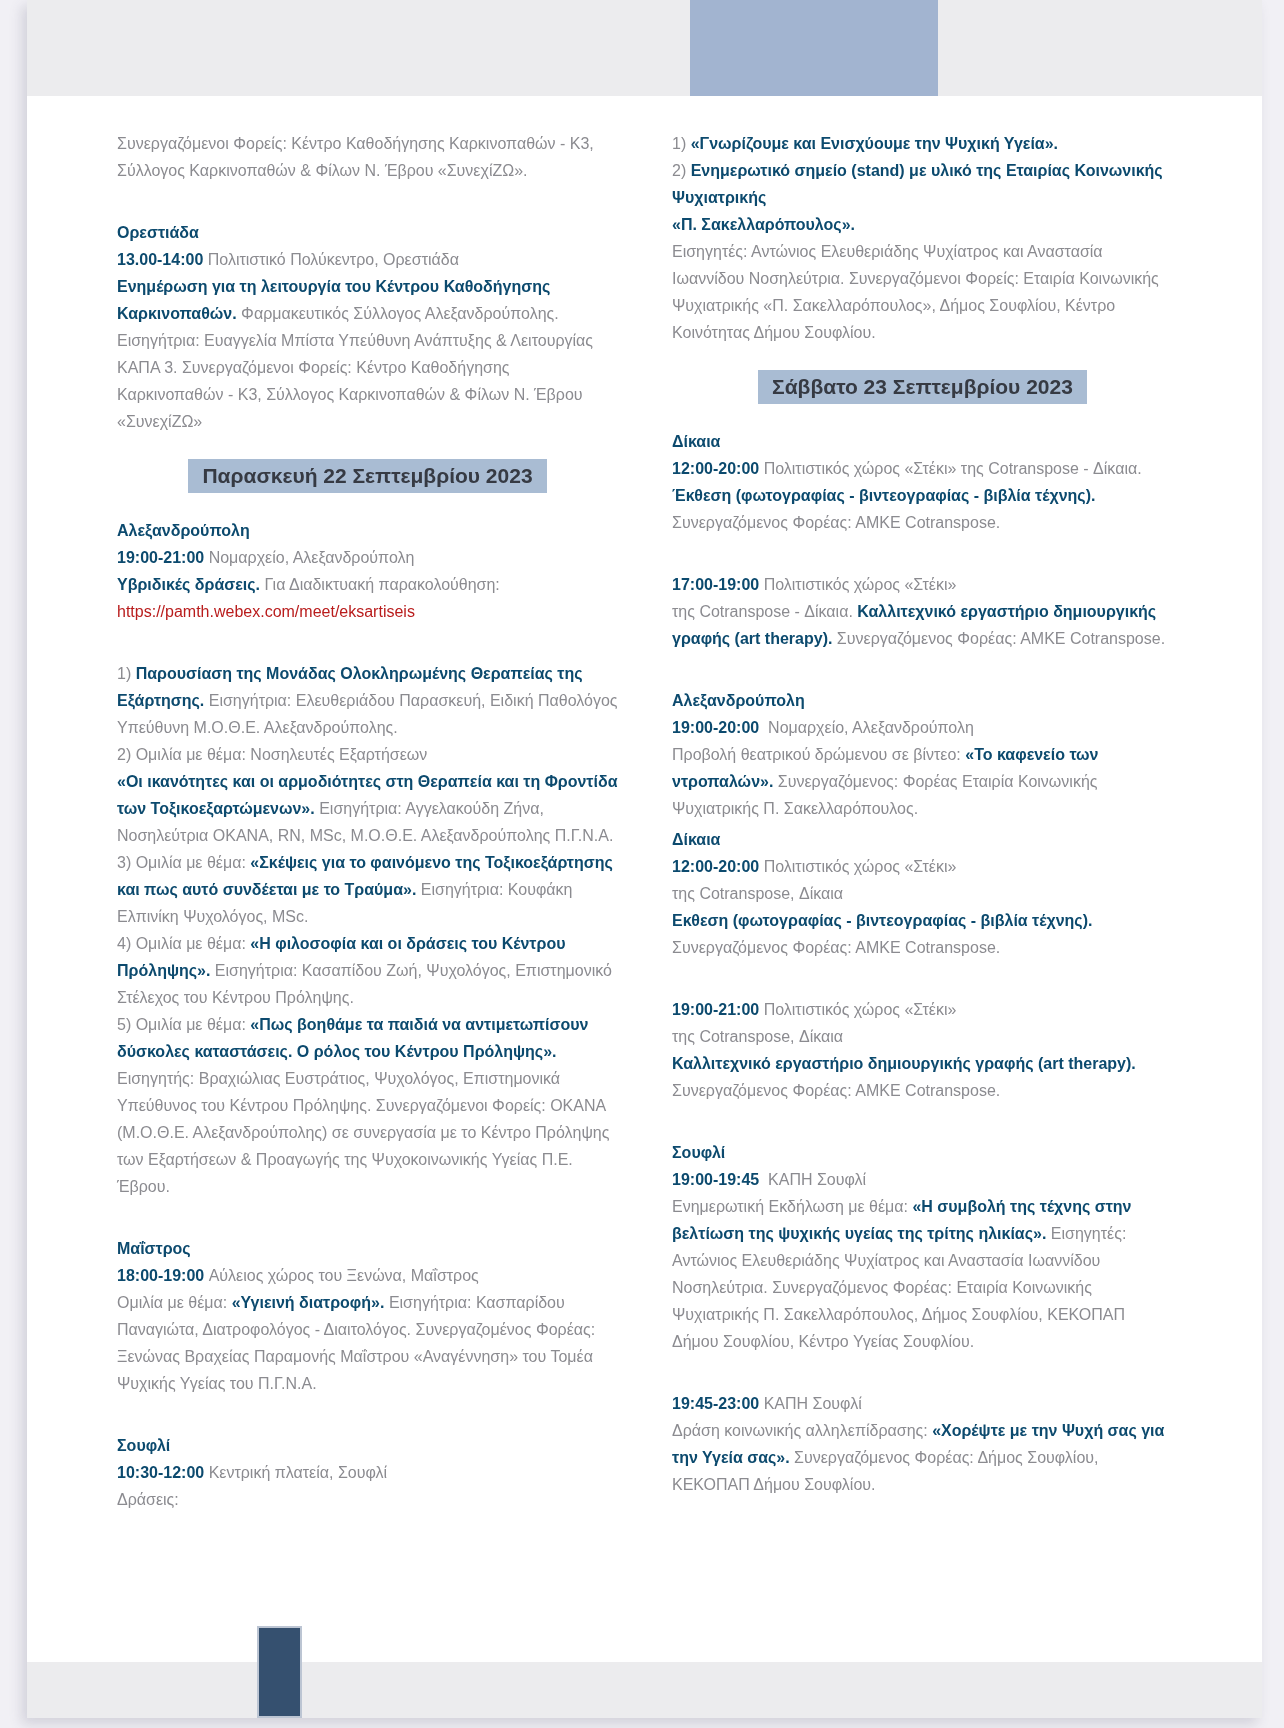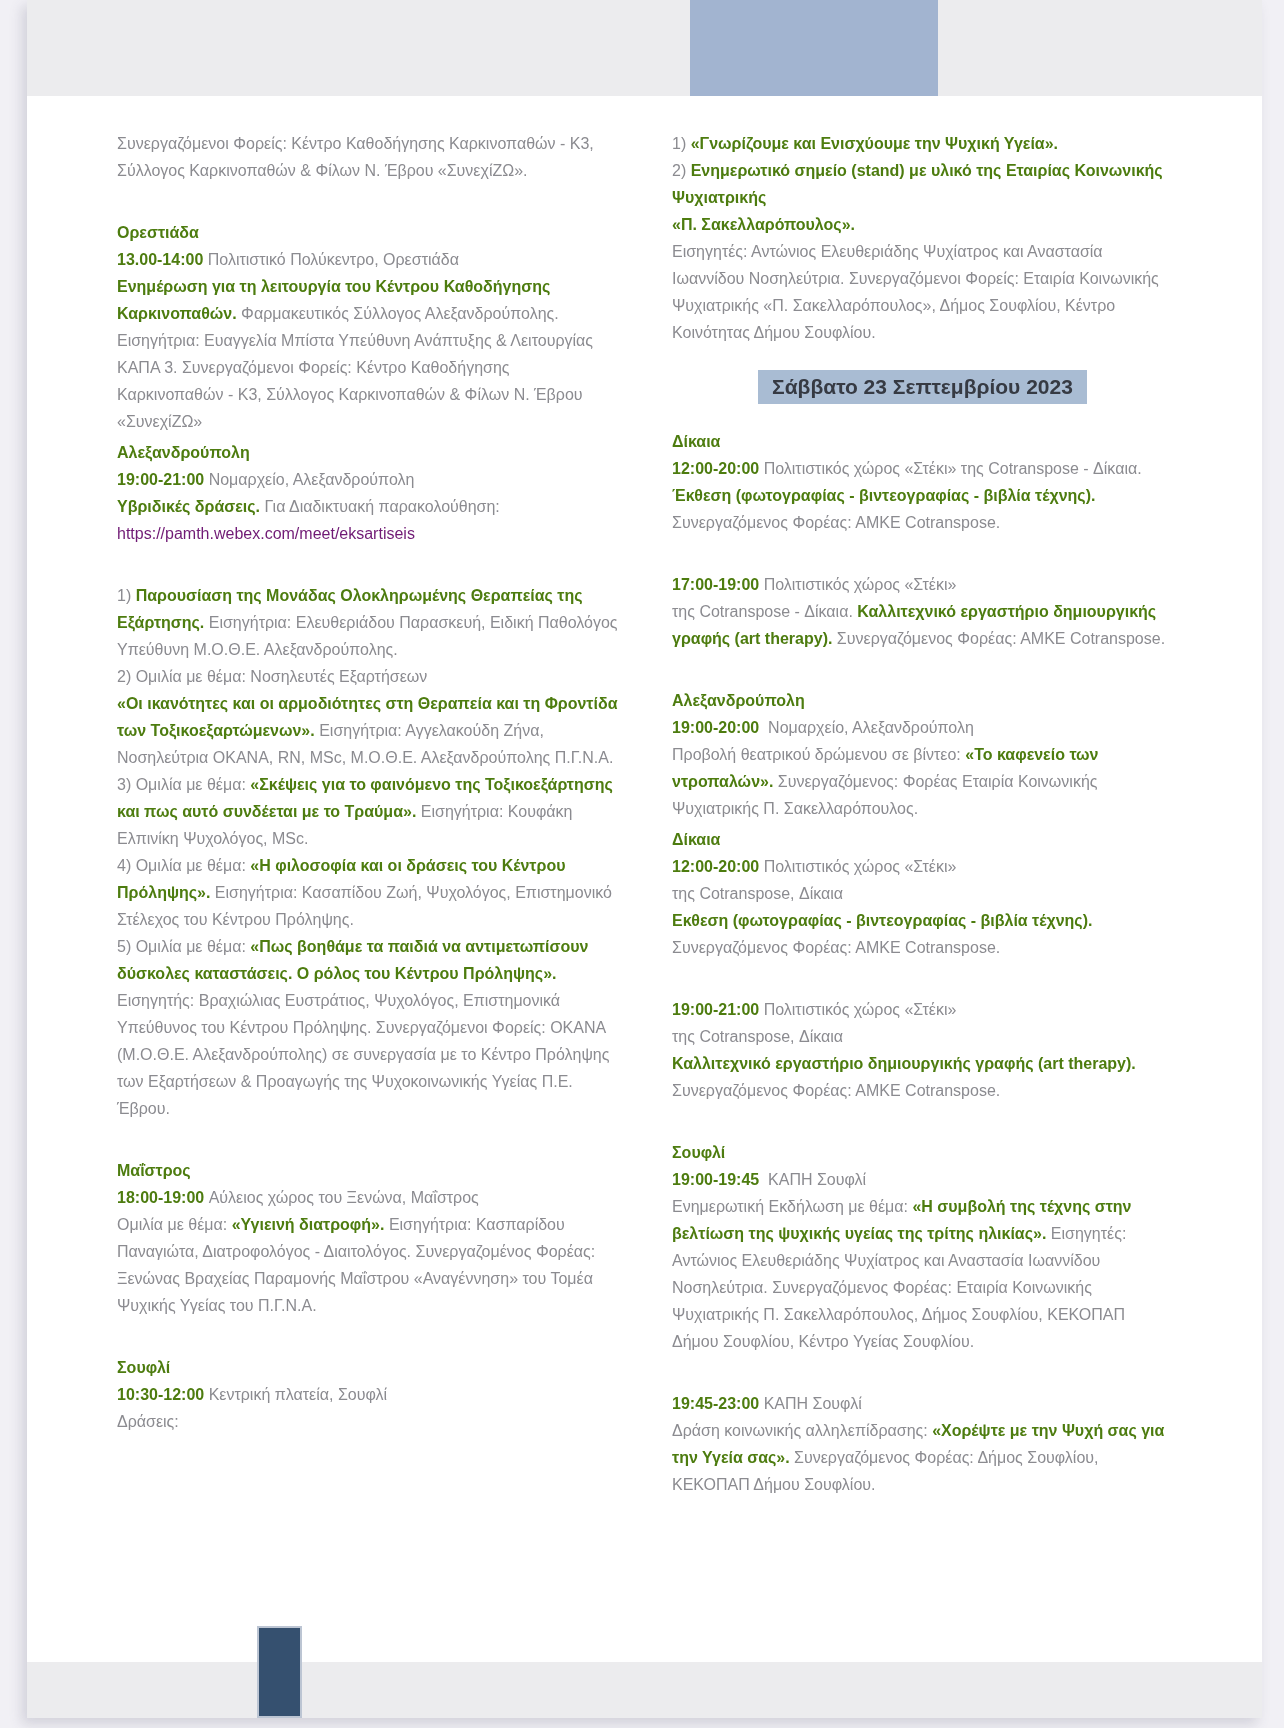--- a/index.html
+++ b/index.html
@@ -31,22 +31,22 @@
   }
   .cols{
     position:absolute;top:126px;left:86px;width:1064px;
     display:flex;gap:46px;
   }
   .col{width:509px;}
   p.para{
     margin:4px;font-size:16px;line-height:27px;color:#8b8b90;
   }
   .n{color:#8b8b90;}
-  .b{color:#4d7c0f;font-weight:bold;}
-  .link{color:#701a75;}
+  .b{color:#0c4a6e;font-weight:bold;}
+  .link{color:#b91c1c;}
   .gap{height:27px;}
   .banner{
     margin:24px auto;min-width:296px;width:max-content;height:34px;
     padding:0 14px;box-sizing:border-box;
     background:#a9bcd3;
     color:#363a43;font-weight:bold;font-size:21px;
     display:flex;align-items:center;justify-content:center;
   }
   .footer-band{
     position:absolute;left:0;right:0;bottom:0;height:56px;
@@ -62,20 +62,21 @@
 
 <div class="page">
   <div class="header-band"></div>
   <div class="header-accent"></div>
 
   <main class="cols">
     <section class="col">
         <p class="para"><span class="n">Συνεργαζόμενοι Φορείς: Κέντρο Καθοδήγησης Καρκινοπαθών - Κ3, Σύλλογος Καρκινοπαθών &amp; Φίλων Ν. Έβρου «ΣυνεχίΖΩ».</span></p>
         <div class="gap"></div>
         <p class="para"><span class="b">Ορεστιάδα</span><br><span class="b">13.00-14:00 </span><span class="n">Πολιτιστικό Πολύκεντρο, Ορεστιάδα</span><br><span class="b">Ενημέρωση για τη λειτουργία του Κέντρου Καθοδήγησης Καρκινοπαθών. </span><span class="n">Φαρμακευτικός Σύλλογος Αλεξανδρούπολης. Εισηγήτρια: Ευαγγελία Μπίστα Υπεύθυνη Ανάπτυξης &amp; Λειτουργίας ΚΑΠΑ 3. Συνεργαζόμενοι Φορείς: Κέντρο Καθοδήγησης Καρκινοπαθών - Κ3, Σύλλογος Καρκινοπαθών &amp; Φίλων Ν. Έβρου «ΣυνεχίΖΩ»</span></p>
+        <div class="banner">Παρασκευή 22 Σεπτεμβρίου 2023</div>
         <p class="para"><span class="b">Αλεξανδρούπολη</span><br><span class="b">19:00-21:00 </span><span class="n">Νομαρχείο, Αλεξανδρούπολη</span><br><span class="b">Υβριδικές δράσεις. </span><span class="n">Για Διαδικτυακή  παρακολούθηση:</span><br><span class="link">https://pamth.webex.com/meet/eksartiseis</span></p>
         <div class="gap"></div>
         <p class="para"><span class="n">1) </span><span class="b">Παρουσίαση της Μονάδας Ολοκληρωμένης Θεραπείας της Εξάρτησης. </span><span class="n">Εισηγήτρια: Ελευθεριάδου Παρασκευή, Ειδική Παθολόγος Υπεύθυνη Μ.Ο.Θ.Ε. Αλεξανδρούπολης.</span><br><span class="n">2) Ομιλία με θέμα: Νοσηλευτές Εξαρτήσεων</span><br><span class="b">«Οι ικανότητες και οι αρμοδιότητες στη Θεραπεία και τη Φροντίδα των Τοξικοεξαρτώμενων». </span><span class="n">Εισηγήτρια: Αγγελακούδη Ζήνα, Νοσηλεύτρια ΟΚΑΝΑ, RN, MSc, Μ.Ο.Θ.Ε. Αλεξανδρούπολης Π.Γ.Ν.Α.</span><br><span class="n">3) Ομιλία με θέμα: </span><span class="b">«Σκέψεις για το φαινόμενο της Τοξικοεξάρτησης και πως αυτό συνδέεται με το Τραύμα». </span><span class="n">Εισηγήτρια: Κουφάκη Ελπινίκη Ψυχολόγος, MSc.</span><br><span class="n">4) Ομιλία με θέμα: </span><span class="b">«Η φιλοσοφία και οι δράσεις του Κέντρου Πρόληψης». </span><span class="n">Εισηγήτρια: Κασαπίδου Ζωή, Ψυχολόγος, Επιστημονικό Στέλεχος του Κέντρου Πρόληψης.</span><br><span class="n">5) Ομιλία με θέμα: </span><span class="b">«Πως βοηθάμε τα παιδιά να αντιμετωπίσουν δύσκολες καταστάσεις. Ο ρόλος του Κέντρου Πρόληψης». </span><span class="n">Εισηγητής: Βραχιώλιας Ευστράτιος, Ψυχολόγος, Επιστημονικά Υπεύθυνος του Κέντρου Πρόληψης. Συνεργαζόμενοι Φορείς: ΟΚΑΝΑ (Μ.Ο.Θ.Ε. Αλεξανδρούπολης) σε συνεργασία με το Κέντρο Πρόληψης των Εξαρτήσεων &amp; Προαγωγής της Ψυχοκοινωνικής Υγείας Π.Ε. Έβρου.</span></p>
         <div class="gap"></div>
         <p class="para"><span class="b">Μαΐστρος</span><br><span class="b">18:00-19:00 </span><span class="n">Αύλειος χώρος του Ξενώνα, Μαΐστρος</span><br><span class="n">Ομιλία με θέμα: </span><span class="b">«Υγιεινή διατροφή». </span><span class="n">Εισηγήτρια: Κασπαρίδου Παναγιώτα, Διατροφολόγος - Διαιτολόγος. Συνεργαζομένος Φορέας: Ξενώνας Βραχείας Παραμονής Μαΐστρου «Αναγέννηση» του Τομέα Ψυχικής Υγείας του Π.Γ.Ν.Α.</span></p>
         <div class="gap"></div>
         <p class="para"><span class="b">Σουφλί</span><br><span class="b">10:30-12:00 </span><span class="n">Κεντρική πλατεία, Σουφλί</span><br><span class="n">Δράσεις:</span></p>
       </section>
     <section class="col">
         <p class="para"><span class="n">1) </span><span class="b">«Γνωρίζουμε και Ενισχύουμε την Ψυχική Υγεία».</span><br><span class="n">2) </span><span class="b">Ενημερωτικό σημείο (stand) με υλικό της Εταιρίας Κοινωνικής Ψυχιατρικής</span><br><span class="b">«Π. Σακελλαρόπουλος».</span><br><span class="n">Εισηγητές: Αντώνιος Ελευθεριάδης Ψυχίατρος και Αναστασία Ιωαννίδου Νοσηλεύτρια. Συνεργαζόμενοι Φορείς: Εταιρία Κοινωνικής Ψυχιατρικής «Π. Σακελλαρόπουλος», Δήμος Σουφλίου, Κέντρο Κοινότητας Δήμου Σουφλίου.</span></p>

